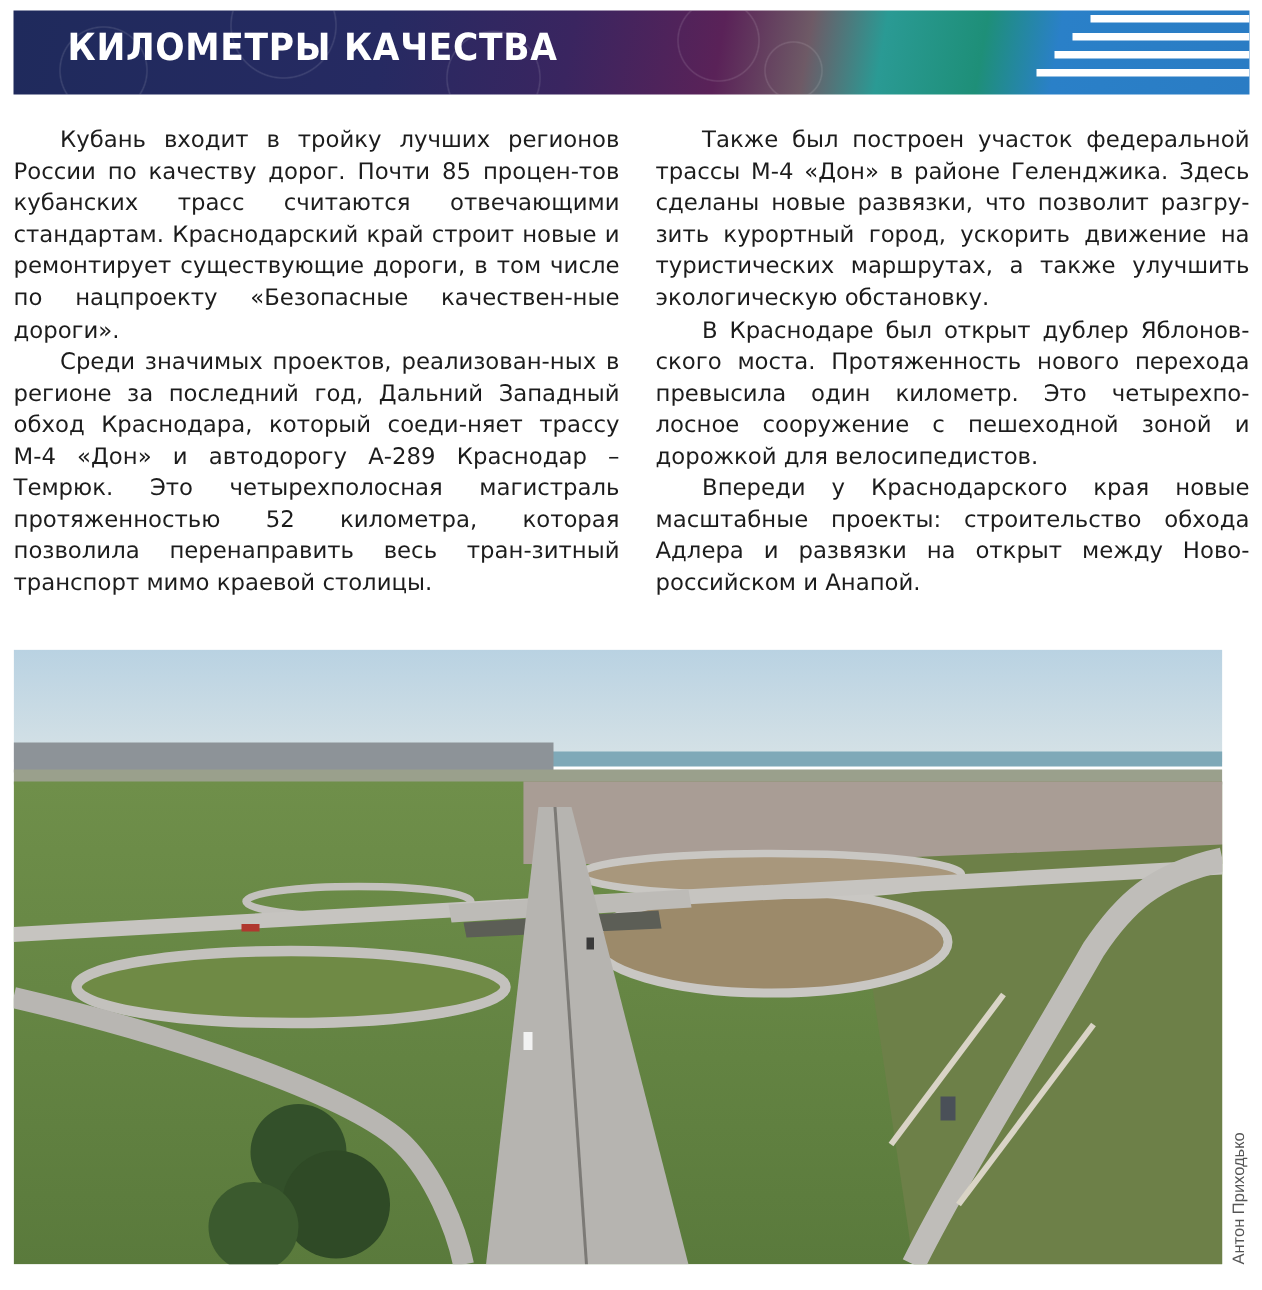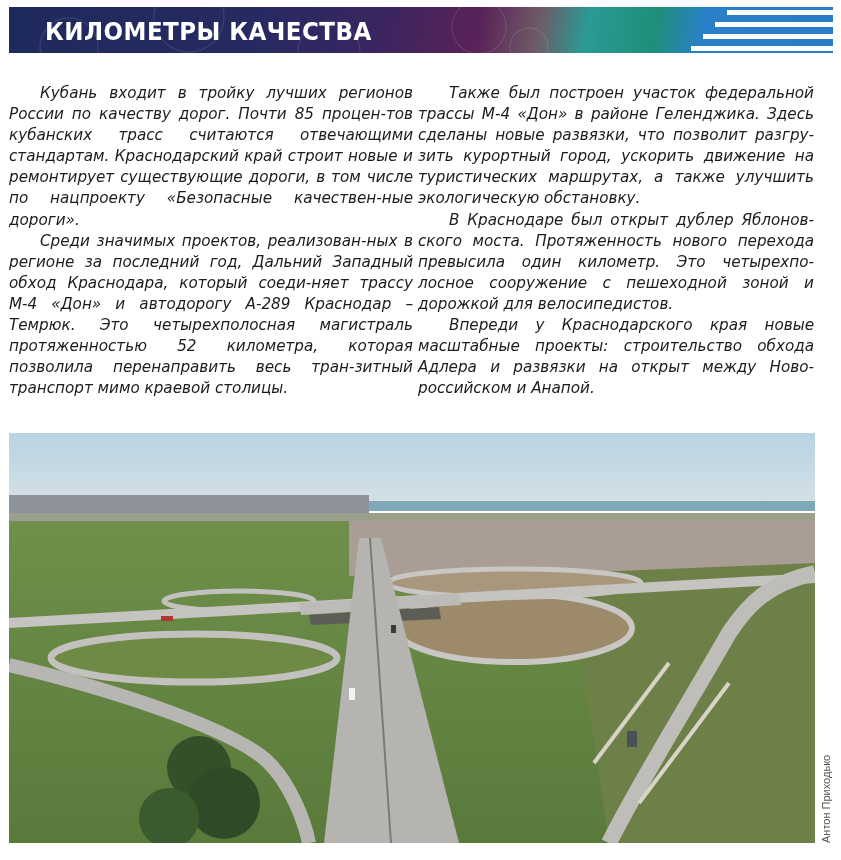--- a/index.html
+++ b/index.html
@@ -1,35 +1,35 @@
 <!DOCTYPE html>
 <html><head>
 <meta charset="utf-8">
 <style>
   html, body { margin: 0; padding: 0; background: #ffffff; }
   body { width: 841px; height: 860px; position: relative; overflow: hidden; font-family: "DejaVu Sans", sans-serif; color: #1a1a1a; }
 
-  .banner { position: absolute; left: 9px; top: 7px; width: 824px; height: 46px; overflow: hidden;
+  .banner { position: absolute; left: 9px; top: 7px; width: 824px; height: 56px; overflow: hidden;
     background: linear-gradient(100deg, #1f2a5c 0%, #262a62 30%, #3a2560 45%, #5a2258 57%, #6e5a66 64%, #2a9a94 70%, #1e8f78 78%, #2a80c8 84%, #2a7cc4 100%); }
   .banner .pattern { position: absolute; inset: 0; opacity: 0.12;
     background-image:
       radial-gradient(circle at 60px 40px, transparent 28px, #ffffff 29px, transparent 30px),
       radial-gradient(circle at 180px 10px, transparent 34px, #ffffff 35px, transparent 36px),
       radial-gradient(circle at 320px 45px, transparent 30px, #ffffff 31px, transparent 32px),
       radial-gradient(circle at 470px 20px, transparent 26px, #ffffff 27px, transparent 28px),
       radial-gradient(circle at 520px 40px, transparent 18px, #ffffff 19px, transparent 20px); }
   .banner .stripes { position: absolute; right: 0; top: 0; width: 150px; height: 50px; }
   .banner .stripes div { position: absolute; right: 0; height: 5px; background: #ffffff; }
   .banner h1 { position: absolute; left: 36px; top: 6px; margin: 0; font-family: "DejaVu Sans", sans-serif; font-weight: 700;
     font-size: 25px; letter-spacing: 0.5px; color: #ffffff; line-height: 38px; transform: scaleX(0.92); transform-origin: left center; }
 
   .col { position: absolute; top: 83px; font-family: "DejaVu Sans", sans-serif; font-size: 15.2px; line-height: 21.1px; color: #1c1c1c; text-align: justify; }
   .col.left { left: 9px; width: 404px; }
-  .col.right { left: 418px; width: 396px; }
-  .col p { margin: 0; text-indent: 31px; hyphens: manual; font-style: italic; }
+  .col.right { left: 437px; width: 396px; }
+  .col p { margin: 0; text-indent: 31px; hyphens: manual; }
 
   .photo { position: absolute; left: 9px; top: 433px; width: 806px; height: 410px; overflow: hidden; }
   .photo svg { display: block; }
   .credit { position: absolute; left: 820px; top: 843px; transform: rotate(-90deg); transform-origin: left top;
     font-family: "Liberation Sans", sans-serif; font-size: 11px; color: #555555; white-space: nowrap; }
 </style>
 </head>
 <body>
 
 <div class="banner">

